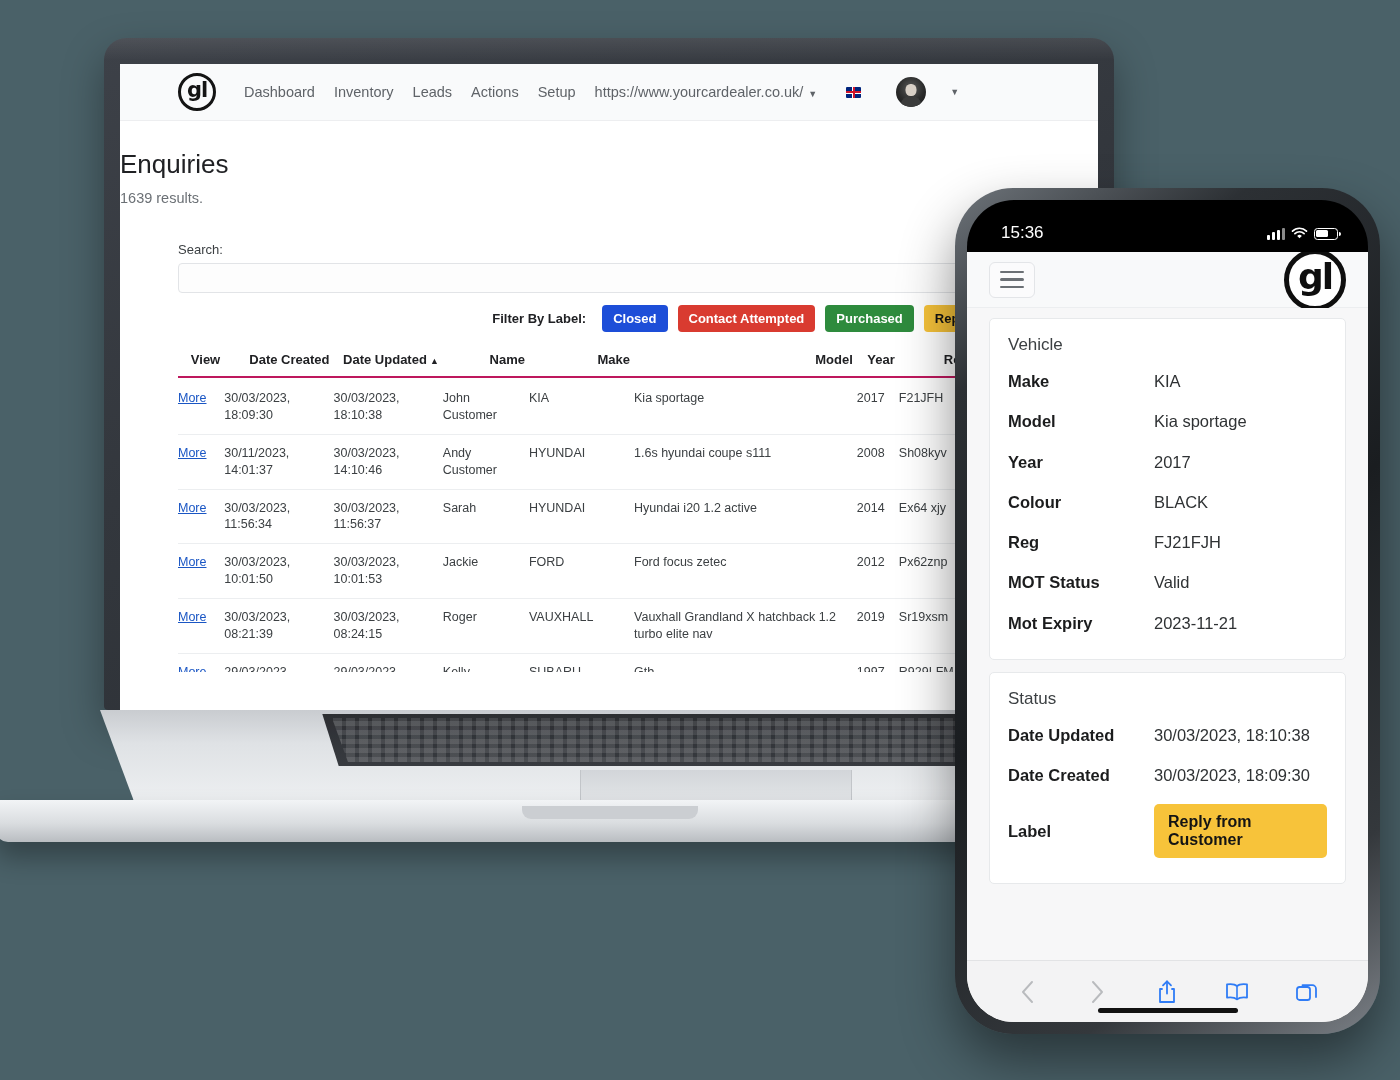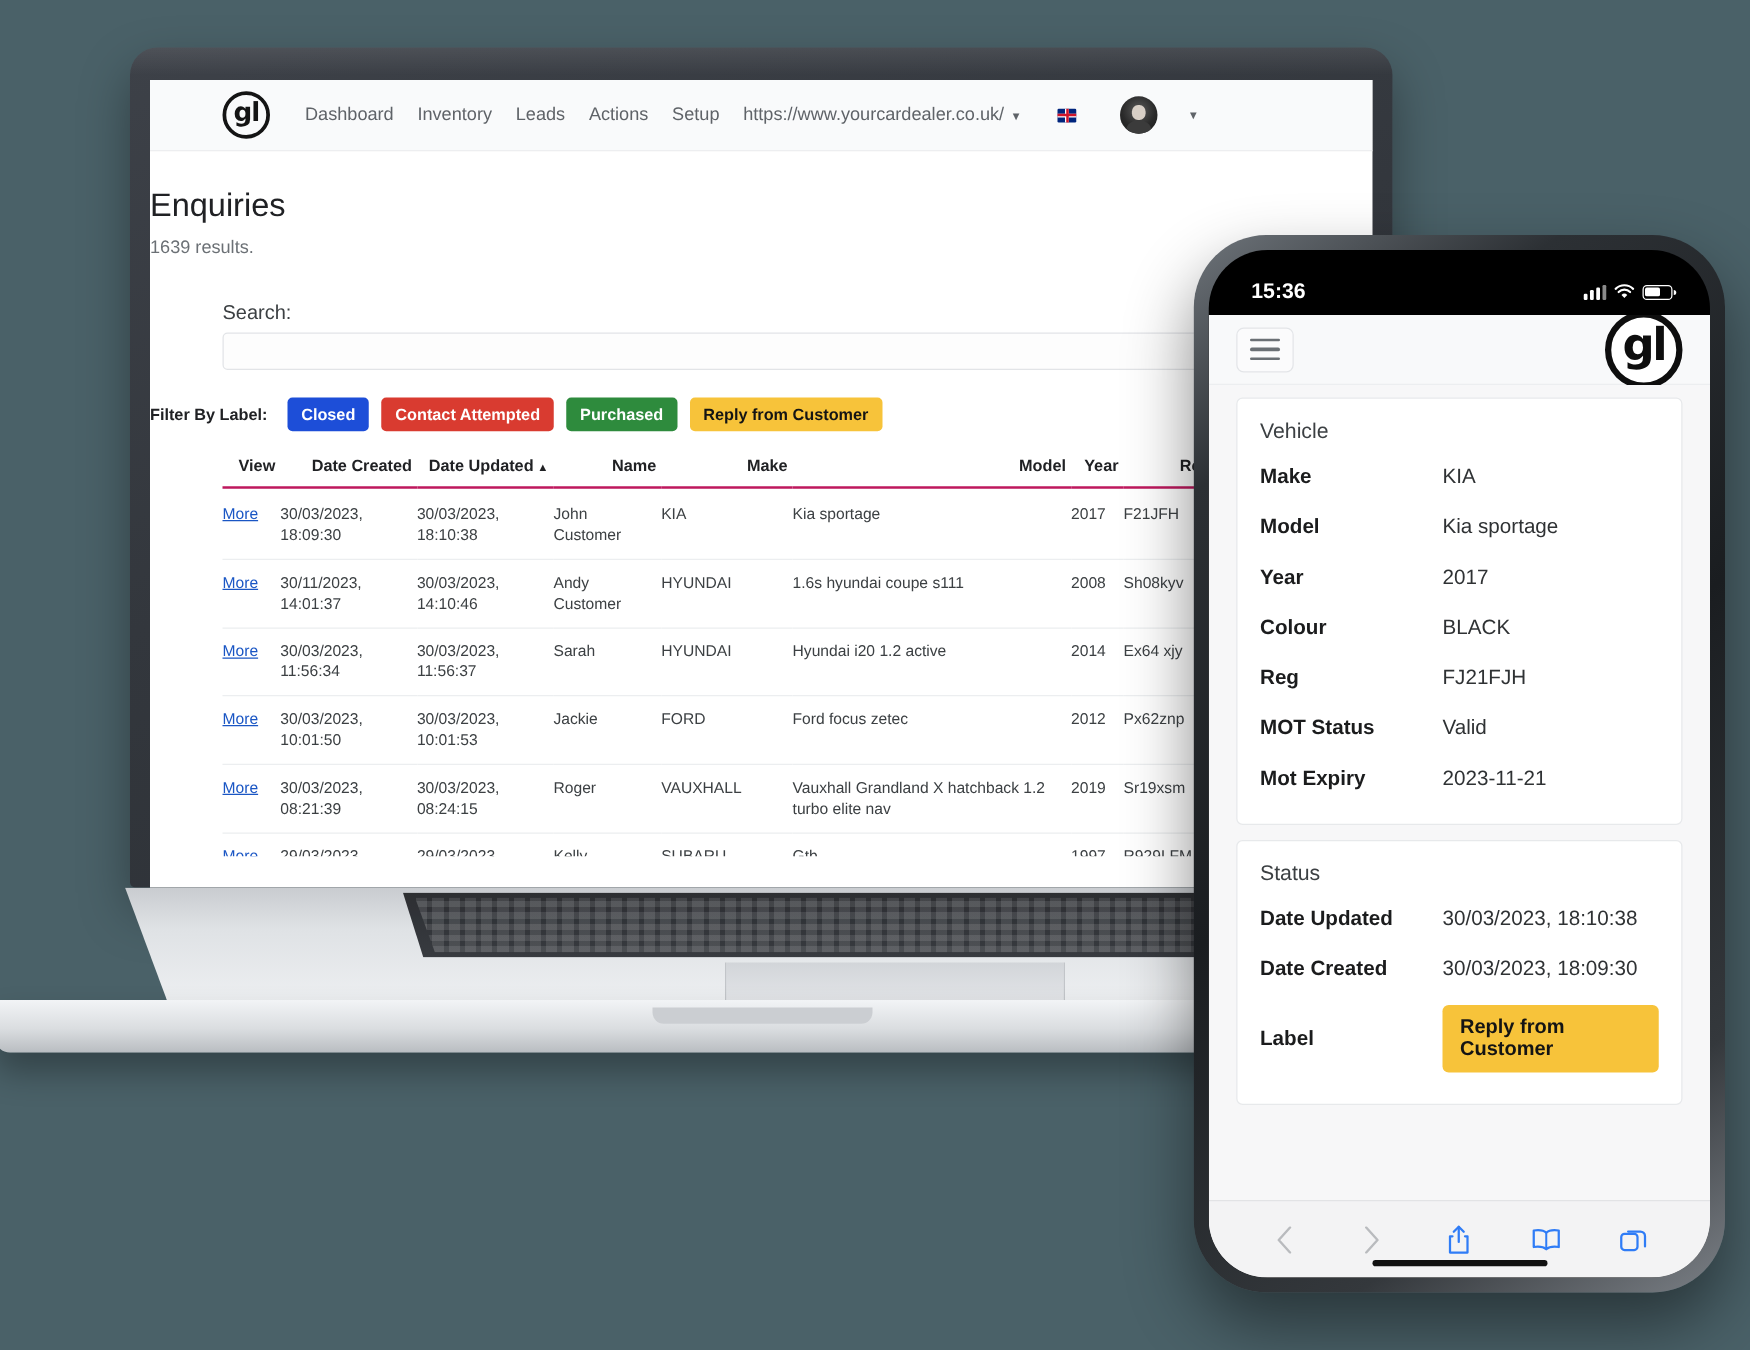--- a/index.html
+++ b/index.html
@@ -74,29 +74,29 @@
   .avatar::after{
     content:""; position:absolute; left:50%; top:62%; transform:translateX(-50%);
     width:20px; height:16px; border-radius:50% 50% 0 0; background:#3b3b3b;
   }
 
   .page-head { padding: 28px 0 6px; }
   .page-title { font-size: 26px; color: #202124; font-weight: 400; }
   .page-sub { font-size: 14.5px; color: #6b7075; margin-top: 10px; }
 
   .search-wrap { padding: 30px 58px 0 58px; }
-  .search-label { font-size: 16px; color: #3c4043; margin-bottom: 6px; }
+  .search-label { font-size: 13px; color: #3c4043; margin-bottom: 6px; }
   .search-input {
     width: 100%; height: 30px; border: 1px solid #e2e4e7; border-radius: 4px;
     background: #fdfdfd; font-size: 13px; padding: 0 8px; color:#3c4043;
   }
 
   .filter-row {
-    display: flex; align-items: center; justify-content: flex-start;
-    gap: 10px; margin-top: 22px; padding-right: 20px;
+    display: flex; align-items: center; justify-content: flex-end;
+    gap: 10px; margin-top: 12px; padding-right: 20px;
   }
   .filter-label { font-size: 13px; color: #202124; font-weight: 700; margin-right: 6px; }
   .chip {
     font-size: 13px; font-weight: 700; color: #fff;
     padding: 6px 11px; border-radius: 4px; white-space: nowrap;
     border: none; cursor: pointer; font-family: "Liberation Sans", sans-serif;
   }
 
   table.enq { width: 100%; border-collapse: collapse; margin-top: 14px; table-layout: fixed; }
   table.enq th {
@@ -176,21 +176,21 @@
     box-shadow: 0 26px 54px rgba(0,0,0,.45);
   }
   .phone-inner {
     width: 100%; height: 100%; background: #000; border-radius: 47px;
     overflow: hidden; position: relative;
     display: flex; flex-direction: column;
   }
   .statusbar {
     height: 52px; flex: none; color: #fff; display: flex; align-items: center;
     justify-content: space-between; padding: 14px 30px 0 34px;
-    font-size: 17px; font-weight: 700;
+    font-size: 17px; font-weight: 400;
   }
   .sb-right { display: flex; align-items: flex-end; gap: 6px; }
   .bars { display: flex; align-items: flex-end; gap: 2px; height: 12px; }
   .bars i { width: 3px; background: #fff; border-radius: 1px; display:block; }
   .bars i:nth-child(1){height:5px;} .bars i:nth-child(2){height:7.5px;}
   .bars i:nth-child(3){height:10px;} .bars i:nth-child(4){height:12px; background:#8a8a8a;}
   .batt {
     width: 24px; height: 12px; border: 1.6px solid #fff; border-radius: 3.5px;
     position: relative; padding: 1.4px;
   }

